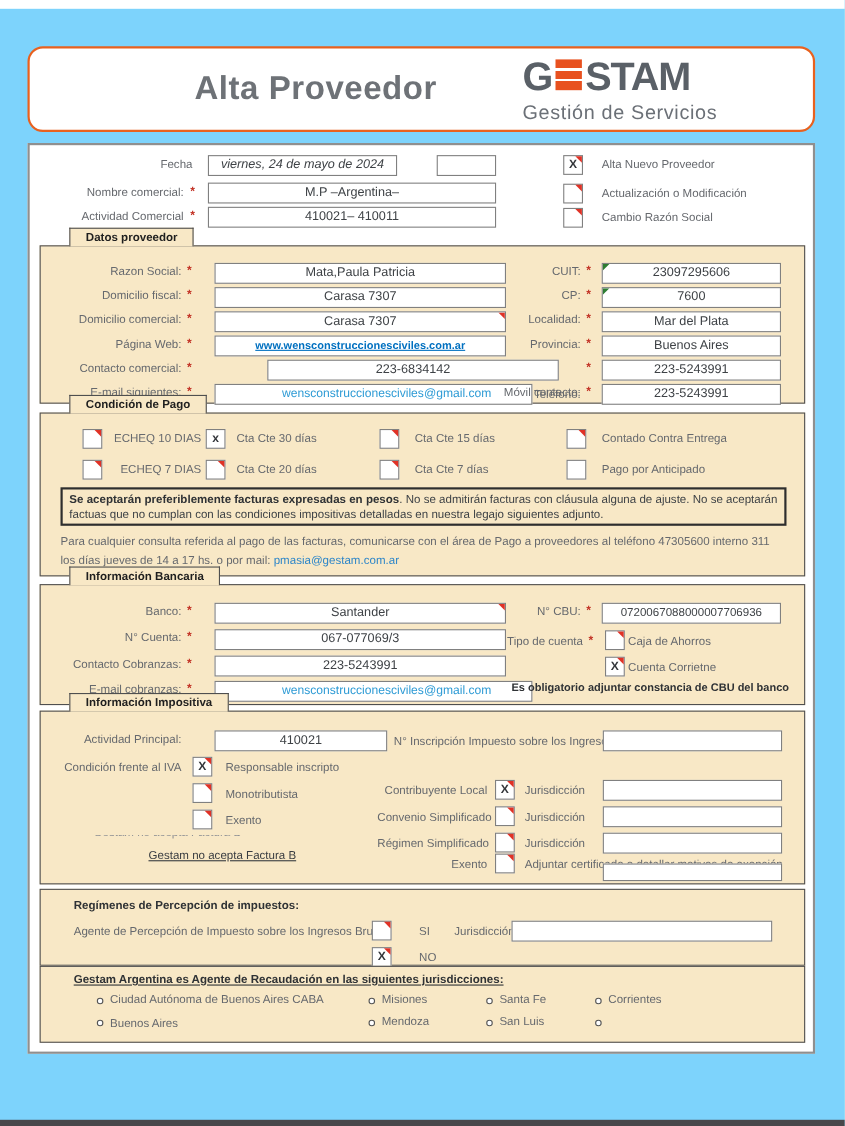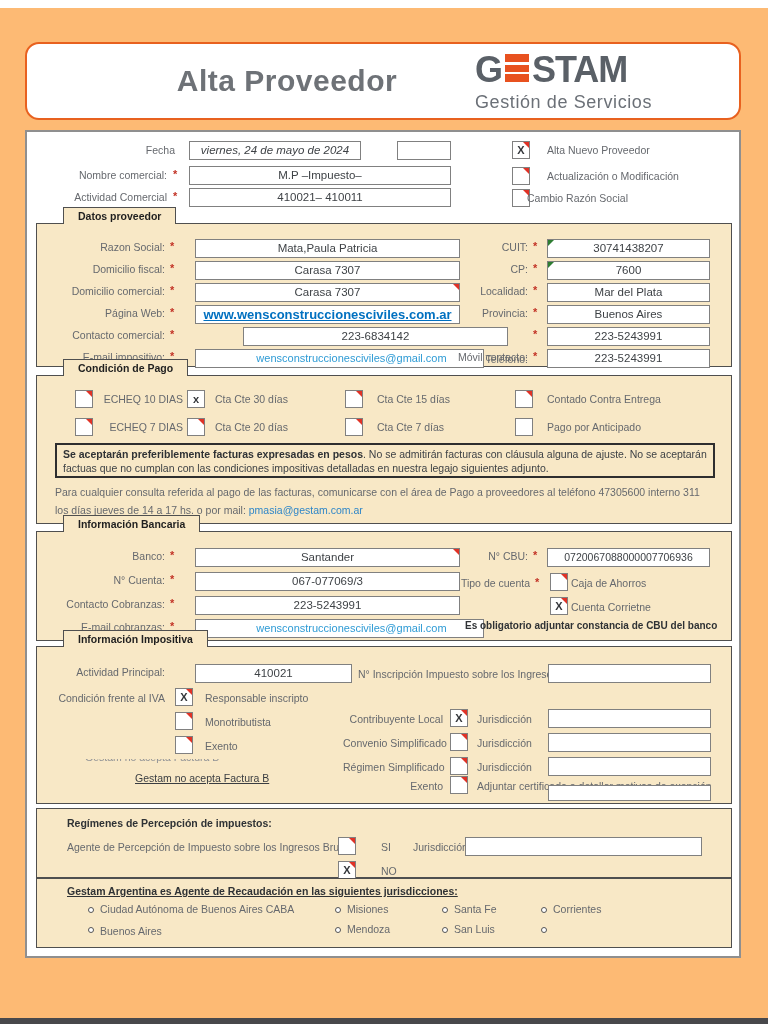--- a/index.html
+++ b/index.html
@@ -1,17 +1,17 @@
 <!DOCTYPE html>
 <html><head>
 <meta charset="utf-8">
 <style>
   html,body{margin:0;padding:0;}
   body{background:#FAFAD0;font-family:"Liberation Sans",sans-serif;}
-  #page{position:relative;width:768px;height:1024px;background:#fdba74;overflow:hidden;}
+  #page{position:relative;width:768px;height:1024px;background:#7dd3fc;overflow:hidden;}
   .abs{position:absolute;}
   .topstrip{left:0;top:0;width:768px;height:8px;background:#ffffff;}
   .botstrip{left:0;top:1018px;width:768px;height:6px;background:#48484b;}
   .headbox{left:25px;top:42px;width:712px;height:74px;background:#fff;border:2px solid #E8611F;border-radius:14px;}
   .title{left:80px;top:20px;width:360px;text-align:center;font-size:30px;font-weight:bold;color:#6e7277;letter-spacing:.5px;}
   .logo{left:448px;top:5px;width:230px;}
   .logotext{font-size:36px;font-weight:bold;color:#5a6067;letter-spacing:-1px;line-height:42px;}
   .ebars{display:inline-block;width:24px;height:28px;margin:0 3px;background:linear-gradient(#E8511F 0 8px,transparent 8px 11px,#E8511F 11px 18px,transparent 18px 20px,#E8511F 20px 28px);}
   .tagline{font-size:18px;color:#6b7077;letter-spacing:.6px;margin-top:1px;}
   .main{left:25px;top:130px;width:712px;height:824px;background:#fff;border:2px solid #8f8f8f;}
@@ -52,63 +52,63 @@
   </div>
 
   <div class="abs main">
 
     <div class="abs lbl" style="left:0;top:12px;width:148px;">Fecha</div>
     <div class="abs field italic" style="left:162px;top:9px;width:170px;">viernes, 24 de mayo de 2024</div>
     <div class="abs field" style="left:370px;top:9px;width:52px;"></div>
 
     <div class="abs lbl" style="left:0;top:37px;width:140px;">Nombre comercial:</div>
     <div class="abs req" style="left:146px;top:36px;">*</div>
-    <div class="abs field" style="left:162px;top:34px;width:260px;">M.P –Impuesto–</div>
+    <div class="abs field" style="left:162px;top:34px;width:260px;">M.P –Argentina–</div>
 
     <div class="abs lbl" style="left:0;top:59px;width:140px;">Actividad Comercial</div>
     <div class="abs req" style="left:146px;top:58px;">*</div>
     <div class="abs field" style="left:162px;top:56px;width:260px;">410021– 410011</div>
 
     <div class="abs cb flag" style="left:485px;top:9px;">X</div>
     <div class="abs lbl-l" style="left:520px;top:12px;">Alta Nuevo Proveedor</div>
     <div class="abs cb flag" style="left:485px;top:35px;"></div>
     <div class="abs lbl-l" style="left:520px;top:38px;">Actualización o Modificación</div>
     <div class="abs cb flag" style="left:485px;top:57px;"></div>
-    <div class="abs lbl-l" style="left:500px;top:60px;">Cambio Razón Social</div>
+    <div class="abs lbl-l" style="left:520px;top:60px;">Cambio Razón Social</div>
 
     <div class="abs section" style="left:9px;top:91px;width:694px;height:142px;">
       <div class="tab">Datos proveedor</div>
 
       <div class="abs lbl" style="left:0;top:17px;width:128px;">Razon Social:</div>
       <div class="abs req" style="left:133px;top:16px;">*</div>
       <div class="abs field" style="left:158px;top:15px;width:263px;">Mata,Paula Patricia</div>
 
       <div class="abs lbl" style="left:0;top:39px;width:128px;">Domicilio fiscal:</div>
       <div class="abs req" style="left:133px;top:38px;">*</div>
       <div class="abs field" style="left:158px;top:37px;width:263px;">Carasa 7307</div>
 
       <div class="abs lbl" style="left:0;top:61px;width:128px;">Domicilio comercial:</div>
       <div class="abs req" style="left:133px;top:60px;">*</div>
       <div class="abs field flag" style="left:158px;top:59px;width:263px;">Carasa 7307</div>
 
       <div class="abs lbl" style="left:0;top:83px;width:128px;">Página Web:</div>
       <div class="abs req" style="left:133px;top:82px;">*</div>
-      <div class="abs field link" style="left:158px;top:81px;width:263px;font-size:13px;">www.wensconstruccionesciviles.com.ar</div>
+      <div class="abs field link" style="left:158px;top:81px;width:263px;font-size:10px;">www.wensconstruccionesciviles.com.ar</div>
 
       <div class="abs lbl" style="left:0;top:105px;width:128px;">Contacto comercial:</div>
       <div class="abs req" style="left:133px;top:104px;">*</div>
       <div class="abs field" style="left:158px;top:103px;width:263px;margin-left:48px;">223-6834142</div>
 
-      <div class="abs lbl" style="left:0;top:127px;width:128px;">E-mail impositivo:</div>
+      <div class="abs lbl" style="left:0;top:127px;width:128px;">E-mail siguientes:</div>
       <div class="abs req" style="left:133px;top:126px;">*</div>
       <div class="abs field maillink" style="left:158px;top:125px;width:263px;font-size:11px;">wensconstruccionesciviles@gmail.com</div>
 
       <div class="abs lbl" style="left:391px;top:17px;width:100px;">CUIT:</div>
       <div class="abs req" style="left:496px;top:16px;">*</div>
-      <div class="abs field gflag" style="left:510px;top:15px;width:161px;">30741438207</div>
+      <div class="abs field gflag" style="left:510px;top:15px;width:161px;">23097295606</div>
 
       <div class="abs lbl" style="left:391px;top:39px;width:100px;">CP:</div>
       <div class="abs req" style="left:496px;top:38px;">*</div>
       <div class="abs field gflag" style="left:510px;top:37px;width:161px;">7600</div>
 
       <div class="abs lbl" style="left:391px;top:61px;width:100px;">Localidad:</div>
       <div class="abs req" style="left:496px;top:60px;">*</div>
       <div class="abs field" style="left:510px;top:59px;width:161px;">Mar del Plata</div>
 
       <div class="abs lbl" style="left:391px;top:83px;width:100px;">Provincia:</div>

